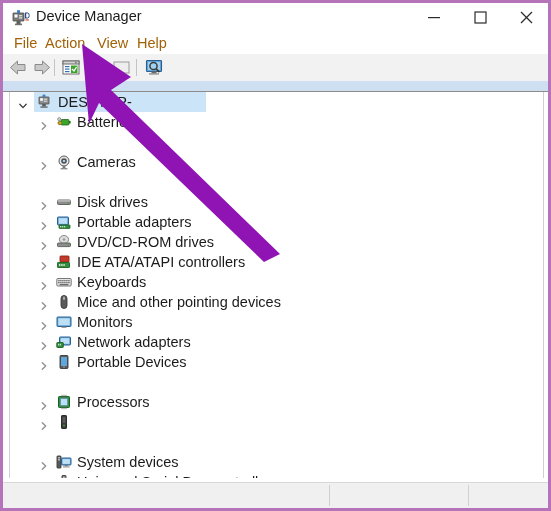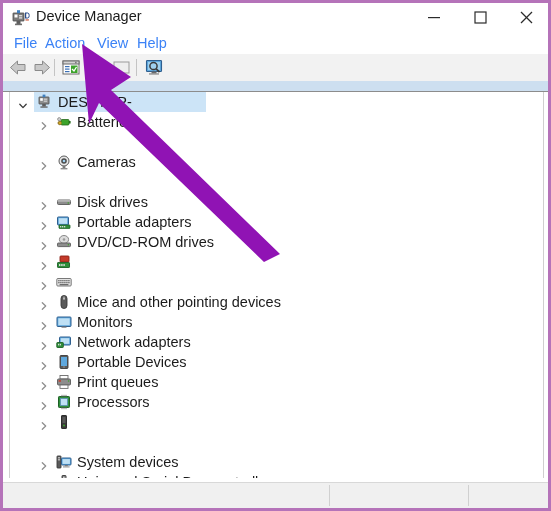--- a/index.html
+++ b/index.html
@@ -60,21 +60,21 @@
     position: absolute;
     left: 0; top: 29px;
     width: 545px;
     height: 22px;
     background: #ffffff;
   }
   .menu-item {
     position: absolute;
     top: 2px;
     font-size: 14.5px;
-    color: #3b82f6;
+    color: #a16207;
     white-space: nowrap;
     padding: 1px 3px;
   }
   #menu-file   { left: 8px; }
   #menu-action { left: 39px; }
   #menu-view   { left: 91px; }
   #menu-help   { left: 131px; }
 
   
   #toolbar {
@@ -409,20 +409,21 @@
       </span>
       <span class="ico">
         <svg width="16" height="16" viewBox="0 0 16 16">
           <rect x="4" y="2" width="9" height="6" rx="0.8" fill="#c43a2a" stroke="#8c2317" stroke-width="0.9"></rect>
           <rect x="1.5" y="8.5" width="12" height="5" rx="0.6" fill="#2f8f3a" stroke="#1d5e26" stroke-width="0.9"></rect>
           <rect x="3" y="10" width="1.4" height="2" fill="#d8d8d8"></rect>
           <rect x="5.2" y="10" width="1.4" height="2" fill="#d8d8d8"></rect>
           <rect x="7.4" y="10" width="1.4" height="2" fill="#d8d8d8"></rect>
         </svg>
       </span>
+      <span class="lbl">IDE ATA/ATAPI controllers</span>
     </div>
 
     <div class="row child" style="top:180px;">
       <span class="chev">
         <svg width="10" height="10" viewBox="0 0 10 10">
             <path d="M3.3 1.8 L6.7 5 L3.3 8.2" fill="none" stroke="#8e8e8e" stroke-width="1.3" stroke-linecap="round" stroke-linejoin="round"></path>
           </svg>
       </span>
       <span class="ico">
         <svg width="16" height="16" viewBox="0 0 16 16">
@@ -435,20 +436,21 @@
           <rect x="12.2" y="6" width="1.4" height="1.3" fill="#6b6b6b"></rect>
           <rect x="2.2" y="8" width="1.4" height="1.3" fill="#6b6b6b"></rect>
           <rect x="4.2" y="8" width="1.4" height="1.3" fill="#6b6b6b"></rect>
           <rect x="6.2" y="8" width="1.4" height="1.3" fill="#6b6b6b"></rect>
           <rect x="8.2" y="8" width="1.4" height="1.3" fill="#6b6b6b"></rect>
           <rect x="10.2" y="8" width="1.4" height="1.3" fill="#6b6b6b"></rect>
           <rect x="12.2" y="8" width="1.4" height="1.3" fill="#6b6b6b"></rect>
           <rect x="3.6" y="10" width="8.8" height="1.3" fill="#6b6b6b"></rect>
         </svg>
       </span>
+      <span class="lbl">Keyboards</span>
     </div>
 
     <div class="row child" style="top:200px;">
       <span class="chev">
         <svg width="10" height="10" viewBox="0 0 10 10">
             <path d="M3.3 1.8 L6.7 5 L3.3 8.2" fill="none" stroke="#8e8e8e" stroke-width="1.3" stroke-linecap="round" stroke-linejoin="round"></path>
           </svg>
       </span>
       <span class="ico">
         <svg width="16" height="16" viewBox="0 0 16 16">
@@ -503,37 +505,20 @@
       <span class="ico">
         <svg width="16" height="16" viewBox="0 0 16 16">
           <rect x="4" y="1.5" width="8" height="13" rx="1" fill="#5a5a5a" stroke="#3a3a3a" stroke-width="0.9"></rect>
           <rect x="5" y="3" width="6" height="9" fill="#5fa8dd"></rect>
           <rect x="6.8" y="12.6" width="2.4" height="0.9" rx="0.4" fill="#9a9a9a"></rect>
         </svg>
       </span>
       <span class="lbl">Portable Devices</span>
     </div>
 
-    <div class="row child" style="top:280px;">
-      <span class="chev">
-        <svg width="10" height="10" viewBox="0 0 10 10">
-            <path d="M3.3 1.8 L6.7 5 L3.3 8.2" fill="none" stroke="#8e8e8e" stroke-width="1.3" stroke-linecap="round" stroke-linejoin="round"></path>
-          </svg>
-      </span>
-      <span class="ico">
-        <svg width="16" height="16" viewBox="0 0 16 16">
-          <rect x="4" y="1.5" width="8" height="3.5" fill="#ffffff" stroke="#6b6b6b" stroke-width="0.9"></rect>
-          <rect x="1.5" y="5" width="13" height="6" rx="1" fill="#8d8d8d" stroke="#5a5a5a" stroke-width="0.9"></rect>
-          <rect x="2.6" y="6.2" width="2.4" height="1.5" fill="#c43a2a"></rect>
-          <circle cx="12.6" cy="7" r="0.8" fill="#3ca32b"></circle>
-          <rect x="4" y="11" width="8" height="3.4" fill="#ffffff" stroke="#6b6b6b" stroke-width="0.9"></rect>
-        </svg>
-      </span>
-      <span class="lbl">Print queues</span>
-    </div>
 
     <div class="row child" style="top:300px;">
       <span class="chev">
         <svg width="10" height="10" viewBox="0 0 10 10">
             <path d="M3.3 1.8 L6.7 5 L3.3 8.2" fill="none" stroke="#8e8e8e" stroke-width="1.3" stroke-linecap="round" stroke-linejoin="round"></path>
           </svg>
       </span>
       <span class="ico">
         <svg width="16" height="16" viewBox="0 0 16 16">
           <rect x="2.5" y="2.5" width="11" height="11" rx="0.8" fill="#2f8f3a" stroke="#1d5e26" stroke-width="1"></rect>

